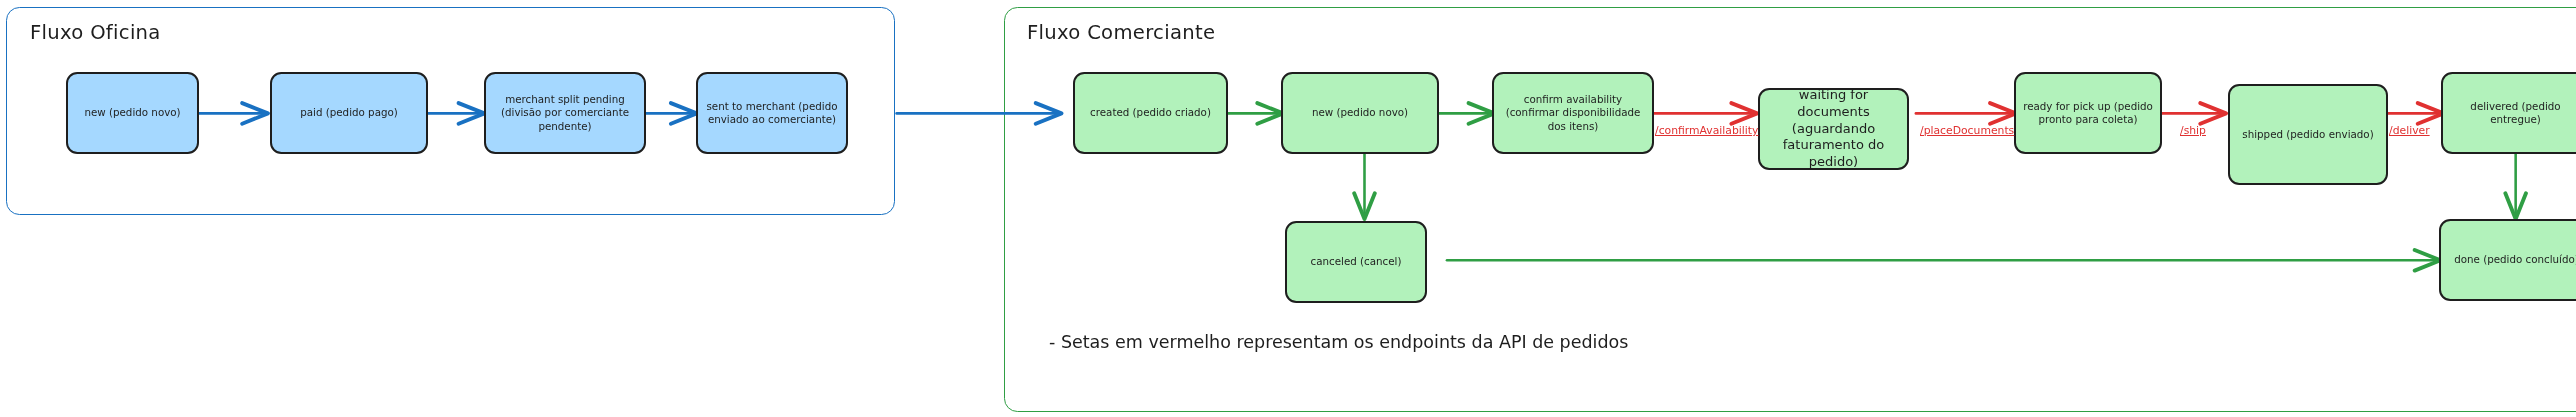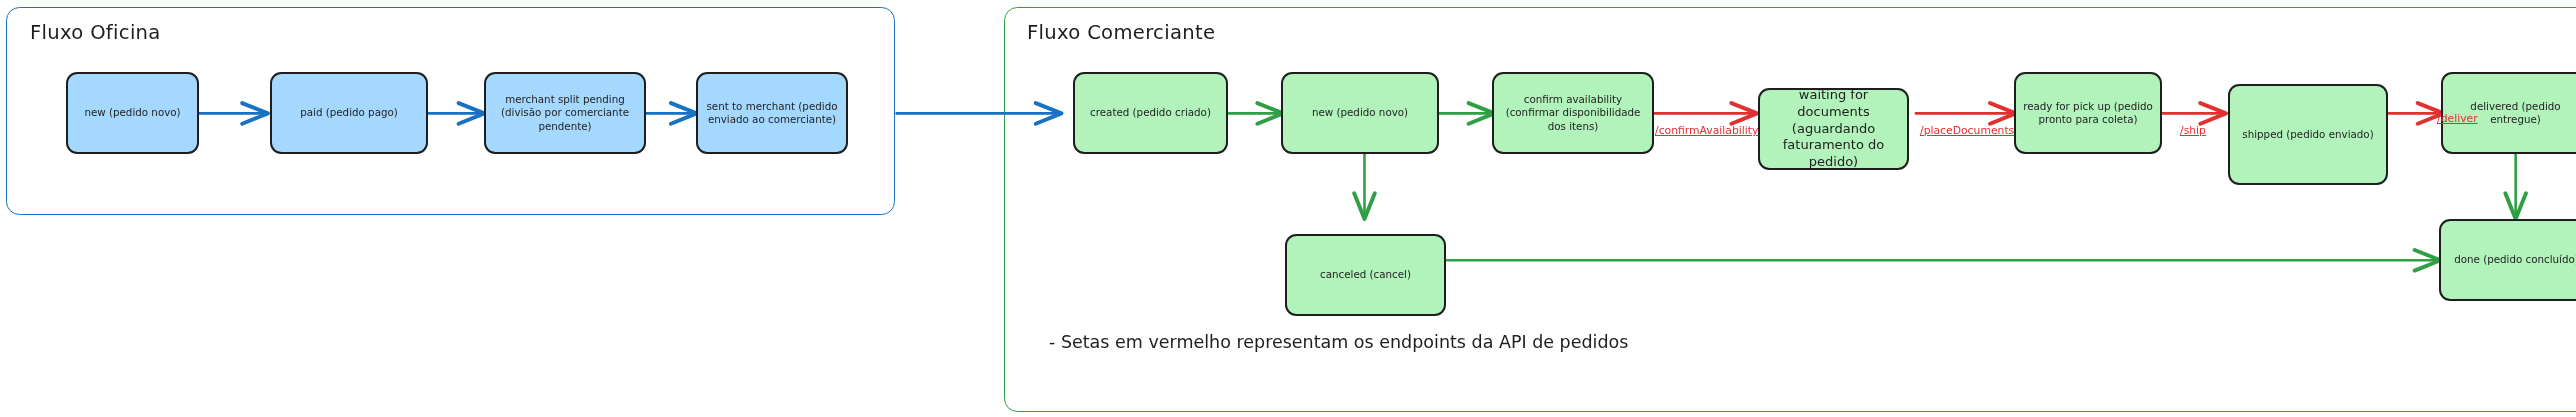--- a/index.html
+++ b/index.html
@@ -128,34 +128,34 @@
   </div>
 
   <div class="node green" style="left:2228px;top:84px;width:160px;height:101px;font-size:10.3px;">
     <span class="lbl">shipped (pedido enviado)</span>
   </div>
 
   <div class="node green" style="left:2441px;top:72px;width:149px;height:82px;font-size:10.3px;">
     <span class="lbl">delivered (pedido entregue)</span>
   </div>
 
-  <div class="node green" style="left:1285px;top:234px;width:161px;height:82px;font-size:10.3px;">
+  <div class="node green" style="left:1285px;top:221px;width:142px;height:82px;font-size:10.3px;">
     <span class="lbl">canceled (cancel)</span>
   </div>
 
   <div class="node green" style="left:2439px;top:219px;width:155px;height:82px;font-size:10.3px;">
     <span class="lbl">done (pedido concluído)</span>
   </div>
 
   <div class="edge-label" style="left:1655px;top:124px;">/confirmAvailability</div>
 
   <div class="edge-label" style="left:1920px;top:124px;">/placeDocuments</div>
 
   <div class="edge-label" style="left:2180px;top:124px;">/ship</div>
 
-  <div class="edge-label" style="left:2389px;top:112px;padding-left:48px;">/deliver</div>
+  <div class="edge-label" style="left:2389px;top:124px;">/deliver</div>
 
   <div class="legend" style="left:1049px;top:330px;">
     <div class="legend-line">- Setas em vermelho representam os endpoints da API de pedidos</div>
   </div>
 
 </div>
 
 
 </body></html>

